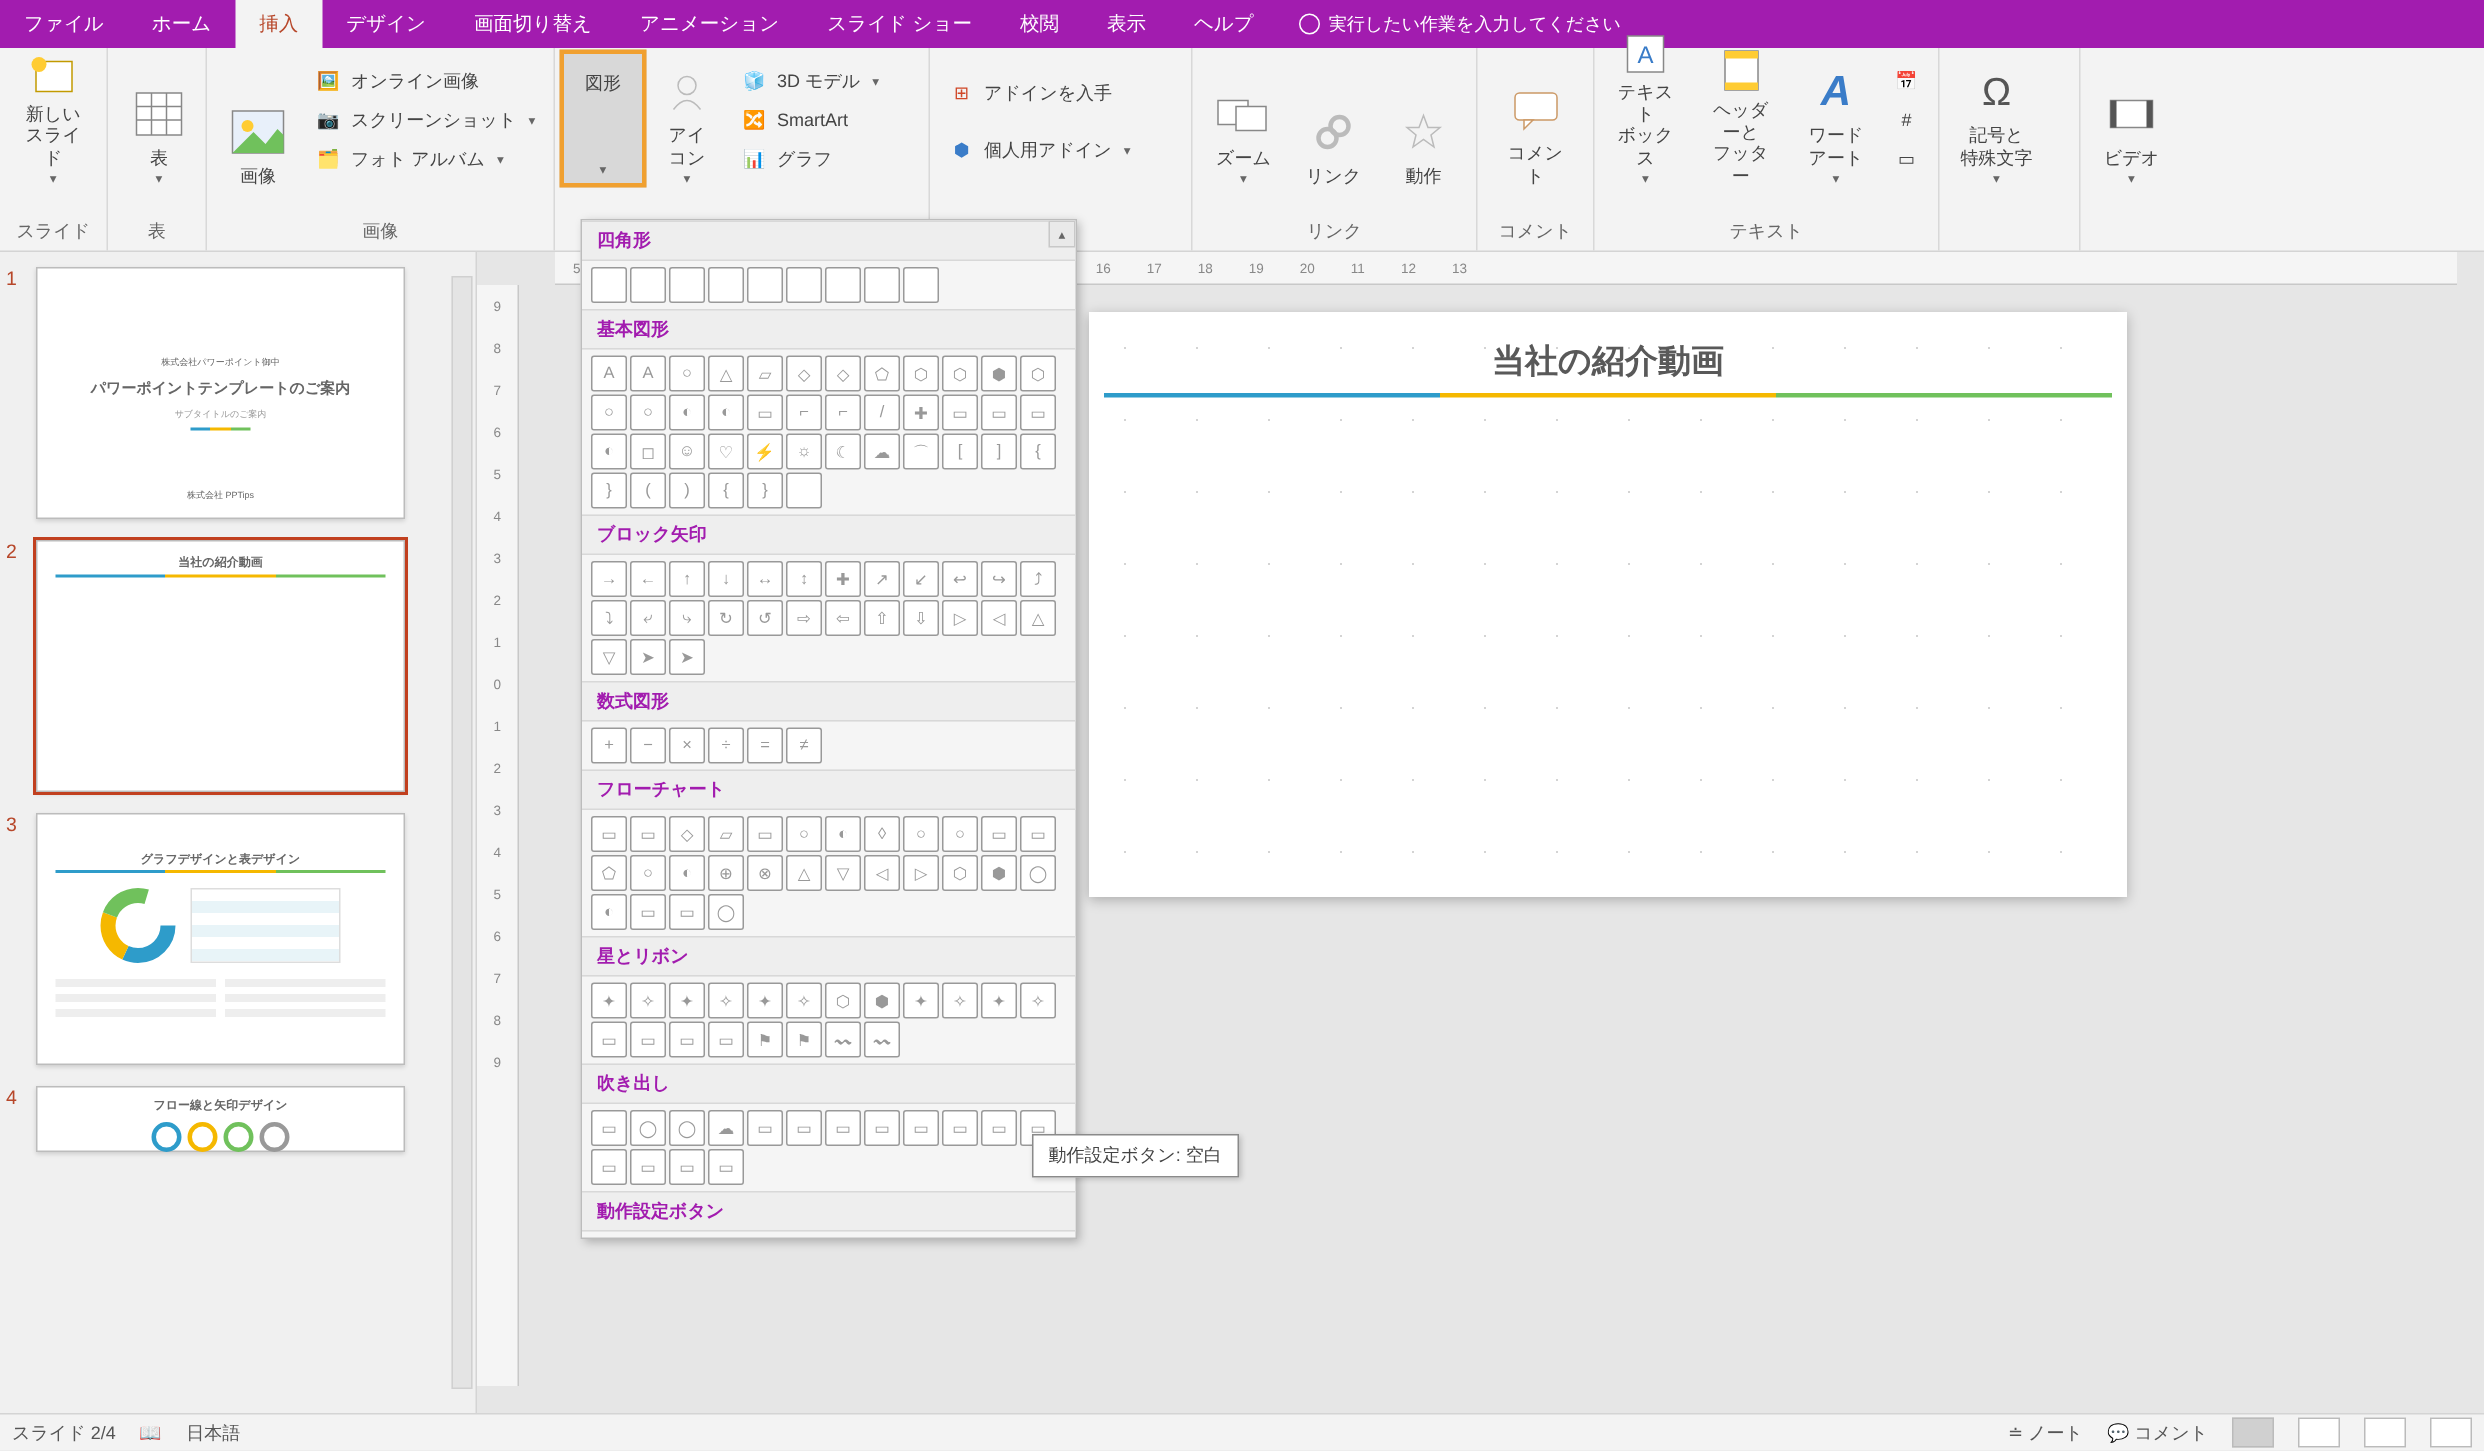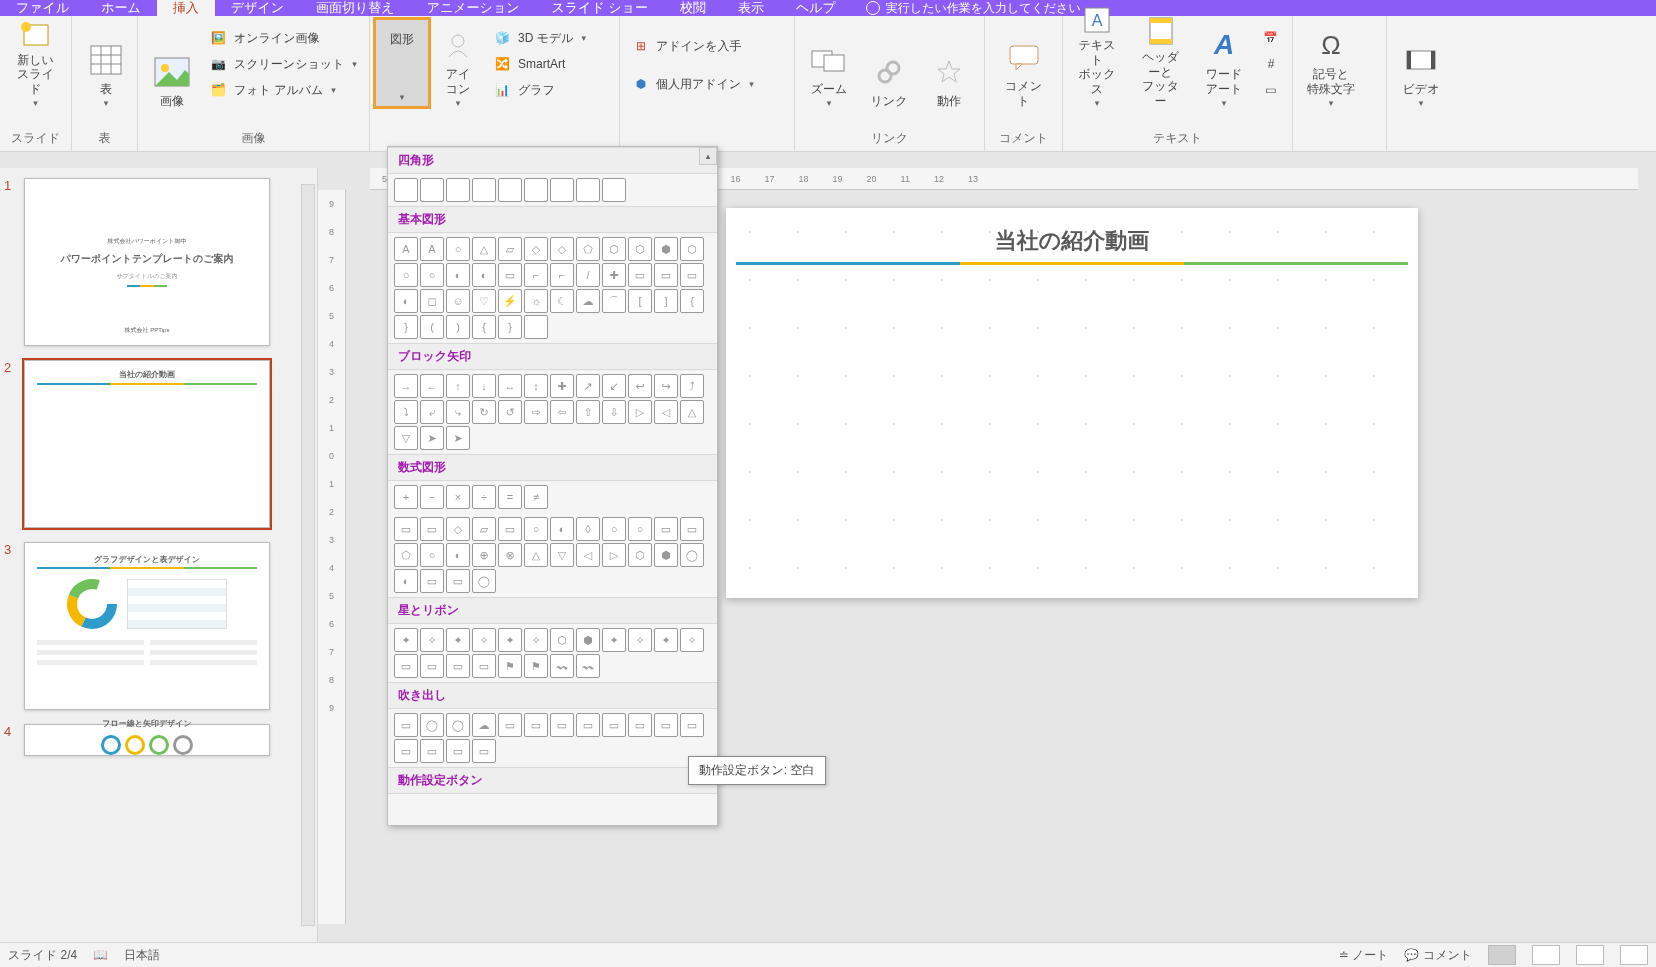--- a/index.html
+++ b/index.html
@@ -1,19 +1,19 @@
 <!DOCTYPE html>
 <html><head>
 <meta charset="utf-8">
 <style>
 * { margin: 0; padding: 0; box-sizing: border-box; font-family: "Meiryo UI", "Yu Gothic UI", sans-serif; }
 body { background: #e6e6e6; width: 1656px; height: 967px; overflow: hidden; font-size: 12px; }
 
 
-.tabs { background: #8b5cf6; height: 16px; display: flex; align-items: stretch; color: #fff; }
+.tabs { background: #a21caf; height: 32px; display: flex; align-items: stretch; color: #fff; }
 .tab { padding: 0 16px; display: flex; align-items: center; font-size: 13px; cursor: pointer; }
 .tab.active { background: #f3f3f3; color: #b7472a; }
 .tell-me { display: flex; align-items: center; gap: 6px; padding-left: 14px; }
 .bulb { width: 14px; height: 14px; border: 1.5px solid #fff; border-radius: 50%; position: relative; }
 
 
 .ribbon { background: #f3f3f3; height: 136px; display: flex; border-bottom: 1px solid #d4d4d4; }
 .group { border-right: 1px solid #d8d8d8; display: flex; flex-direction: column; padding: 4px 6px 2px; }
 .group-body { flex: 1; display: flex; align-items: flex-start; gap: 4px; }
 .group-label { text-align: center; font-size: 12px; color: #666; padding: 2px 0; }
@@ -423,20 +423,21 @@
     </div>
   <div class="sd-header">数式図形</div>
   <div class="sd-grid" id="grid-eq">
       <div class="shape-cell">+</div>
       <div class="shape-cell">−</div>
       <div class="shape-cell">×</div>
       <div class="shape-cell">÷</div>
       <div class="shape-cell">=</div>
       <div class="shape-cell">≠</div>
     </div>
+  <div class="sd-header">フローチャート</div>
   <div class="sd-grid" id="grid-flow">
       <div class="shape-cell">▭</div>
       <div class="shape-cell">▭</div>
       <div class="shape-cell">◇</div>
       <div class="shape-cell">▱</div>
       <div class="shape-cell">▭</div>
       <div class="shape-cell">○</div>
       <div class="shape-cell">◐</div>
       <div class="shape-cell">◊</div>
       <div class="shape-cell">○</div>
@@ -529,21 +530,21 @@
       <div style="font-size:8px;font-weight:bold">当社の紹介動画</div>
       <div style="width:90%;height:2px;display:flex;margin-top:3px">
           <span style="flex:1;background:#2e9cca"></span>
           <span style="flex:1;background:#f5b800"></span>
           <span style="flex:1;background:#70c15c"></span>
         </div>
     </div>
   </div>
   <div class="thumb-slot">
     <div class="thumb-num">3</div>
-    <div class="thumb" style="justify-content:flex-start;padding-top:11px">
+    <div class="thumb" style="justify-content:flex-start;padding-top:24px">
       <div style="font-size:8px;font-weight:bold">グラフデザインと表デザイン</div>
       <div style="width:90%;height:2px;display:flex;margin-top:2px">
           <span style="flex:1;background:#2e9cca"></span>
           <span style="flex:1;background:#f5b800"></span>
           <span style="flex:1;background:#70c15c"></span>
         </div>
       <div style="display:flex;gap:10px;margin-top:10px;align-items:center">
         <svg width="50" height="50">
             <circle cx="25" cy="25" r="20" fill="none" stroke="#2e9cca" stroke-width="10" stroke-dasharray="40 100"></circle>
             <circle cx="25" cy="25" r="20" fill="none" stroke="#f5b800" stroke-width="10" stroke-dasharray="30 100" stroke-dashoffset="-40"></circle>
@@ -552,21 +553,21 @@
         <div style="width:100px;height:50px;background:repeating-linear-gradient(0deg,#e8f4f8 0 8px,#fff 8px 16px);border:1px solid #ddd"></div>
       </div>
       <div style="display:flex;gap:6px;margin-top:6px;width:90%">
         <div style="flex:1;height:30px;background:repeating-linear-gradient(0deg,#eee 0 5px,#fff 5px 10px)"></div>
         <div style="flex:1;height:30px;background:repeating-linear-gradient(0deg,#eee 0 5px,#fff 5px 10px)"></div>
       </div>
     </div>
   </div>
   <div class="thumb-slot">
     <div class="thumb-num">4</div>
-    <div class="thumb" style="height:32px;justify-content:flex-end;padding-top:6px">
+    <div class="thumb" style="height:44px;justify-content:space-between;padding-top:6px">
       <div style="font-size:8px;font-weight:bold">フロー線と矢印デザイン</div>
       <div style="display:flex;gap:4px;margin-top:6px">
           <span style="width:20px;height:20px;border:3px solid #2e9cca;border-radius:50%"></span>
           <span style="width:20px;height:20px;border:3px solid #f5b800;border-radius:50%"></span>
           <span style="width:20px;height:20px;border:3px solid #70c15c;border-radius:50%"></span>
           <span style="width:20px;height:20px;border:3px solid #999;border-radius:50%"></span>
         </div>
     </div>
   </div>
   <div class="scrollbar">

